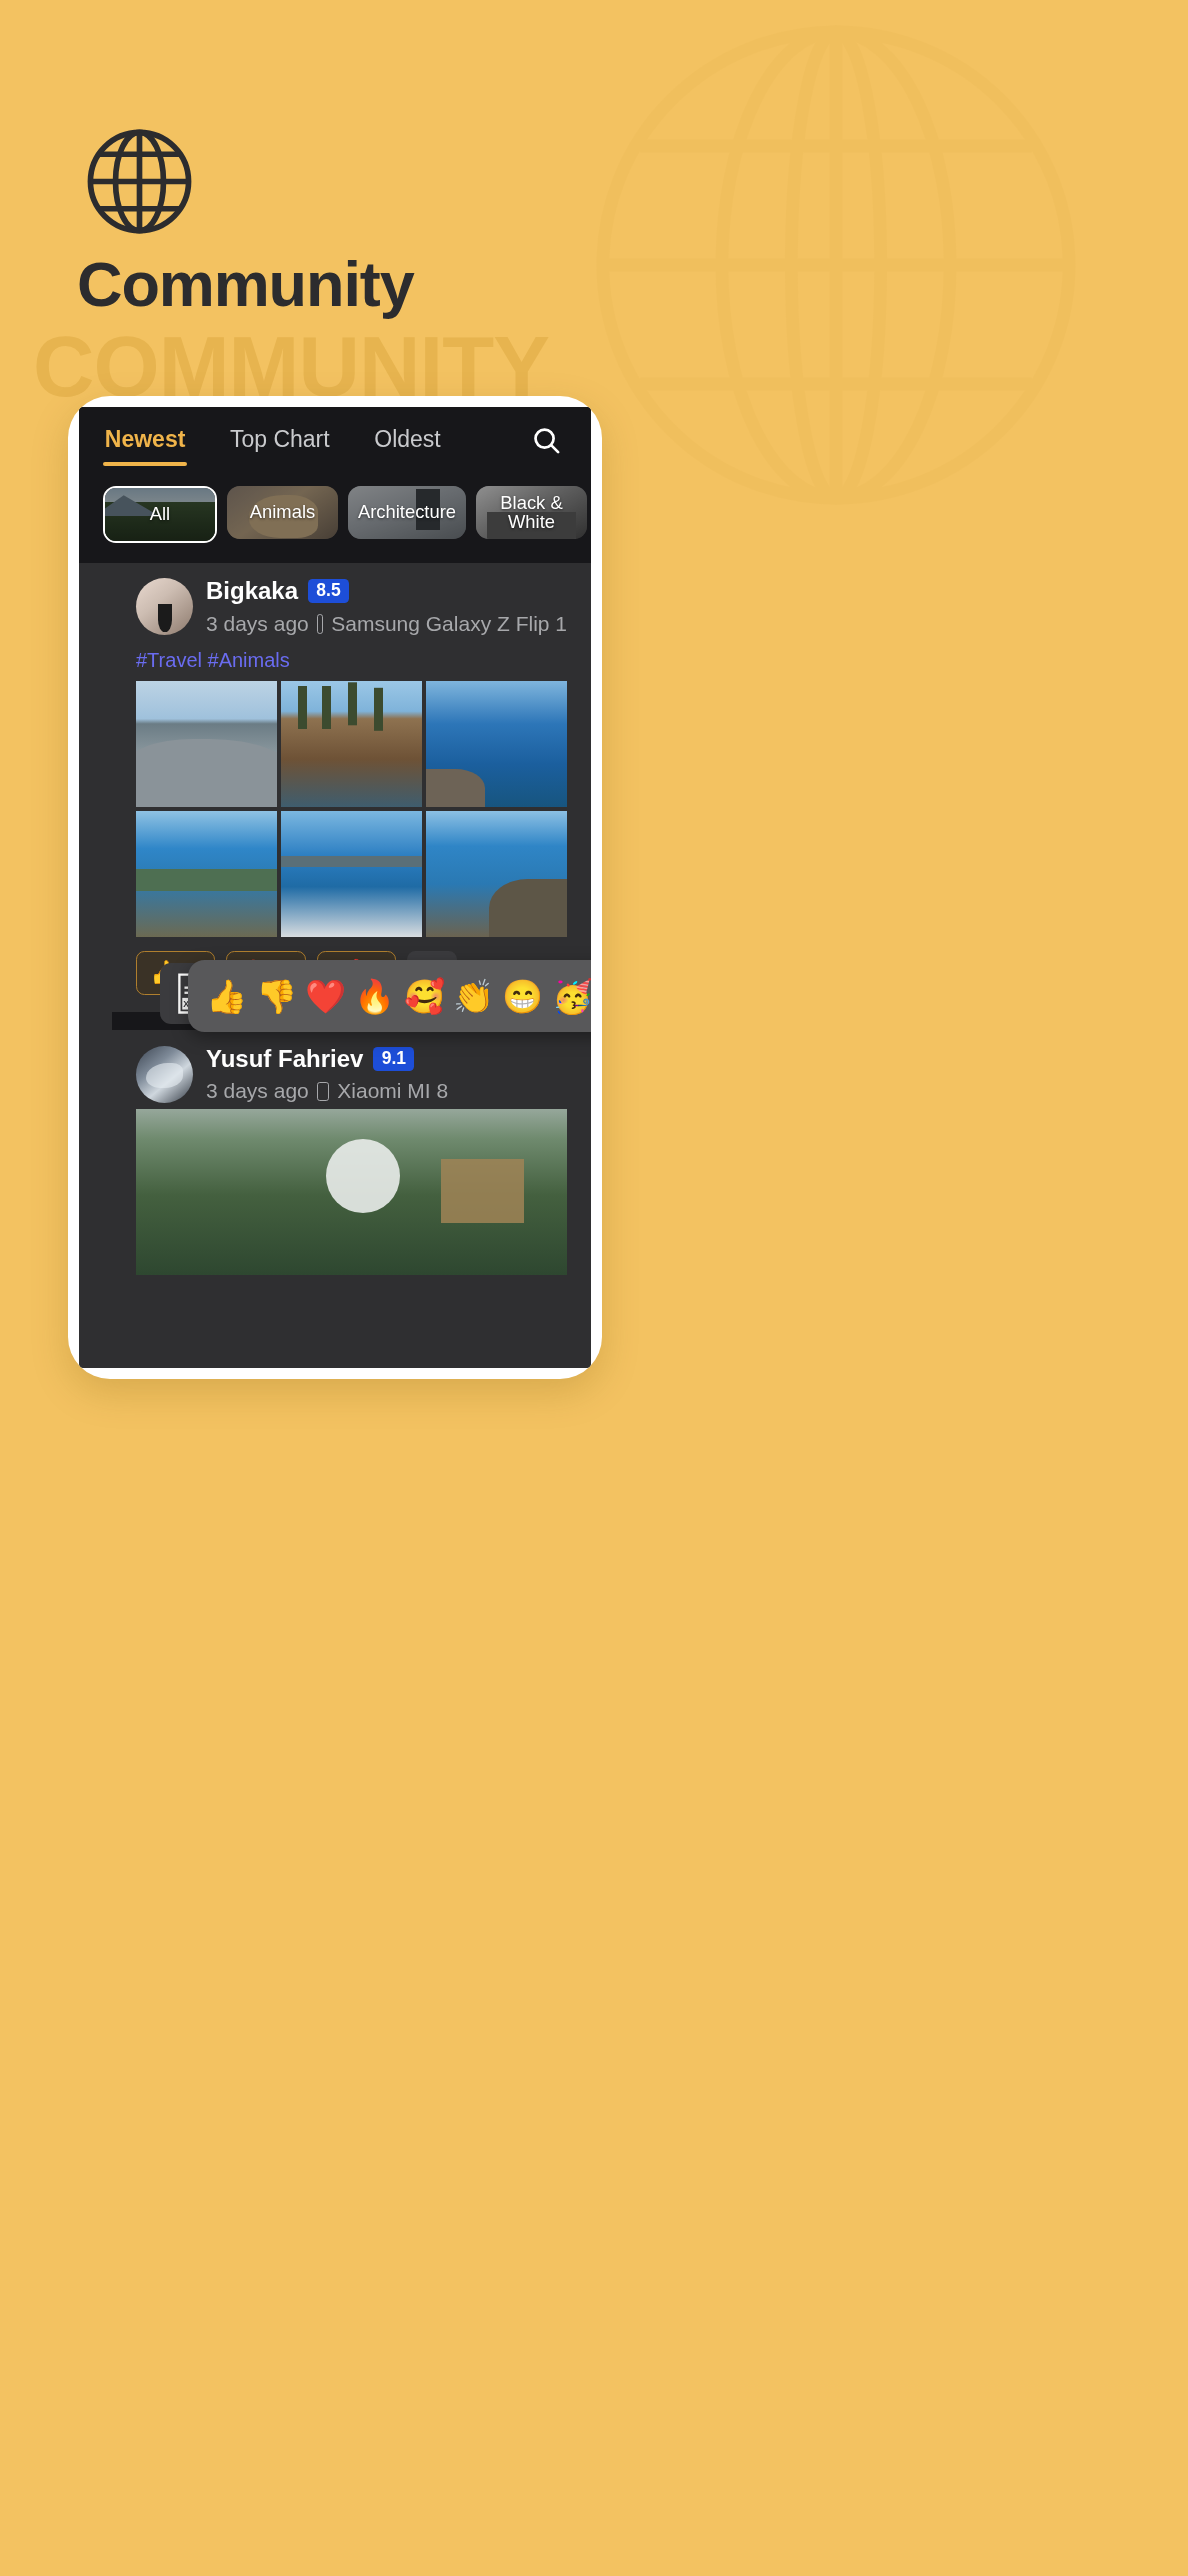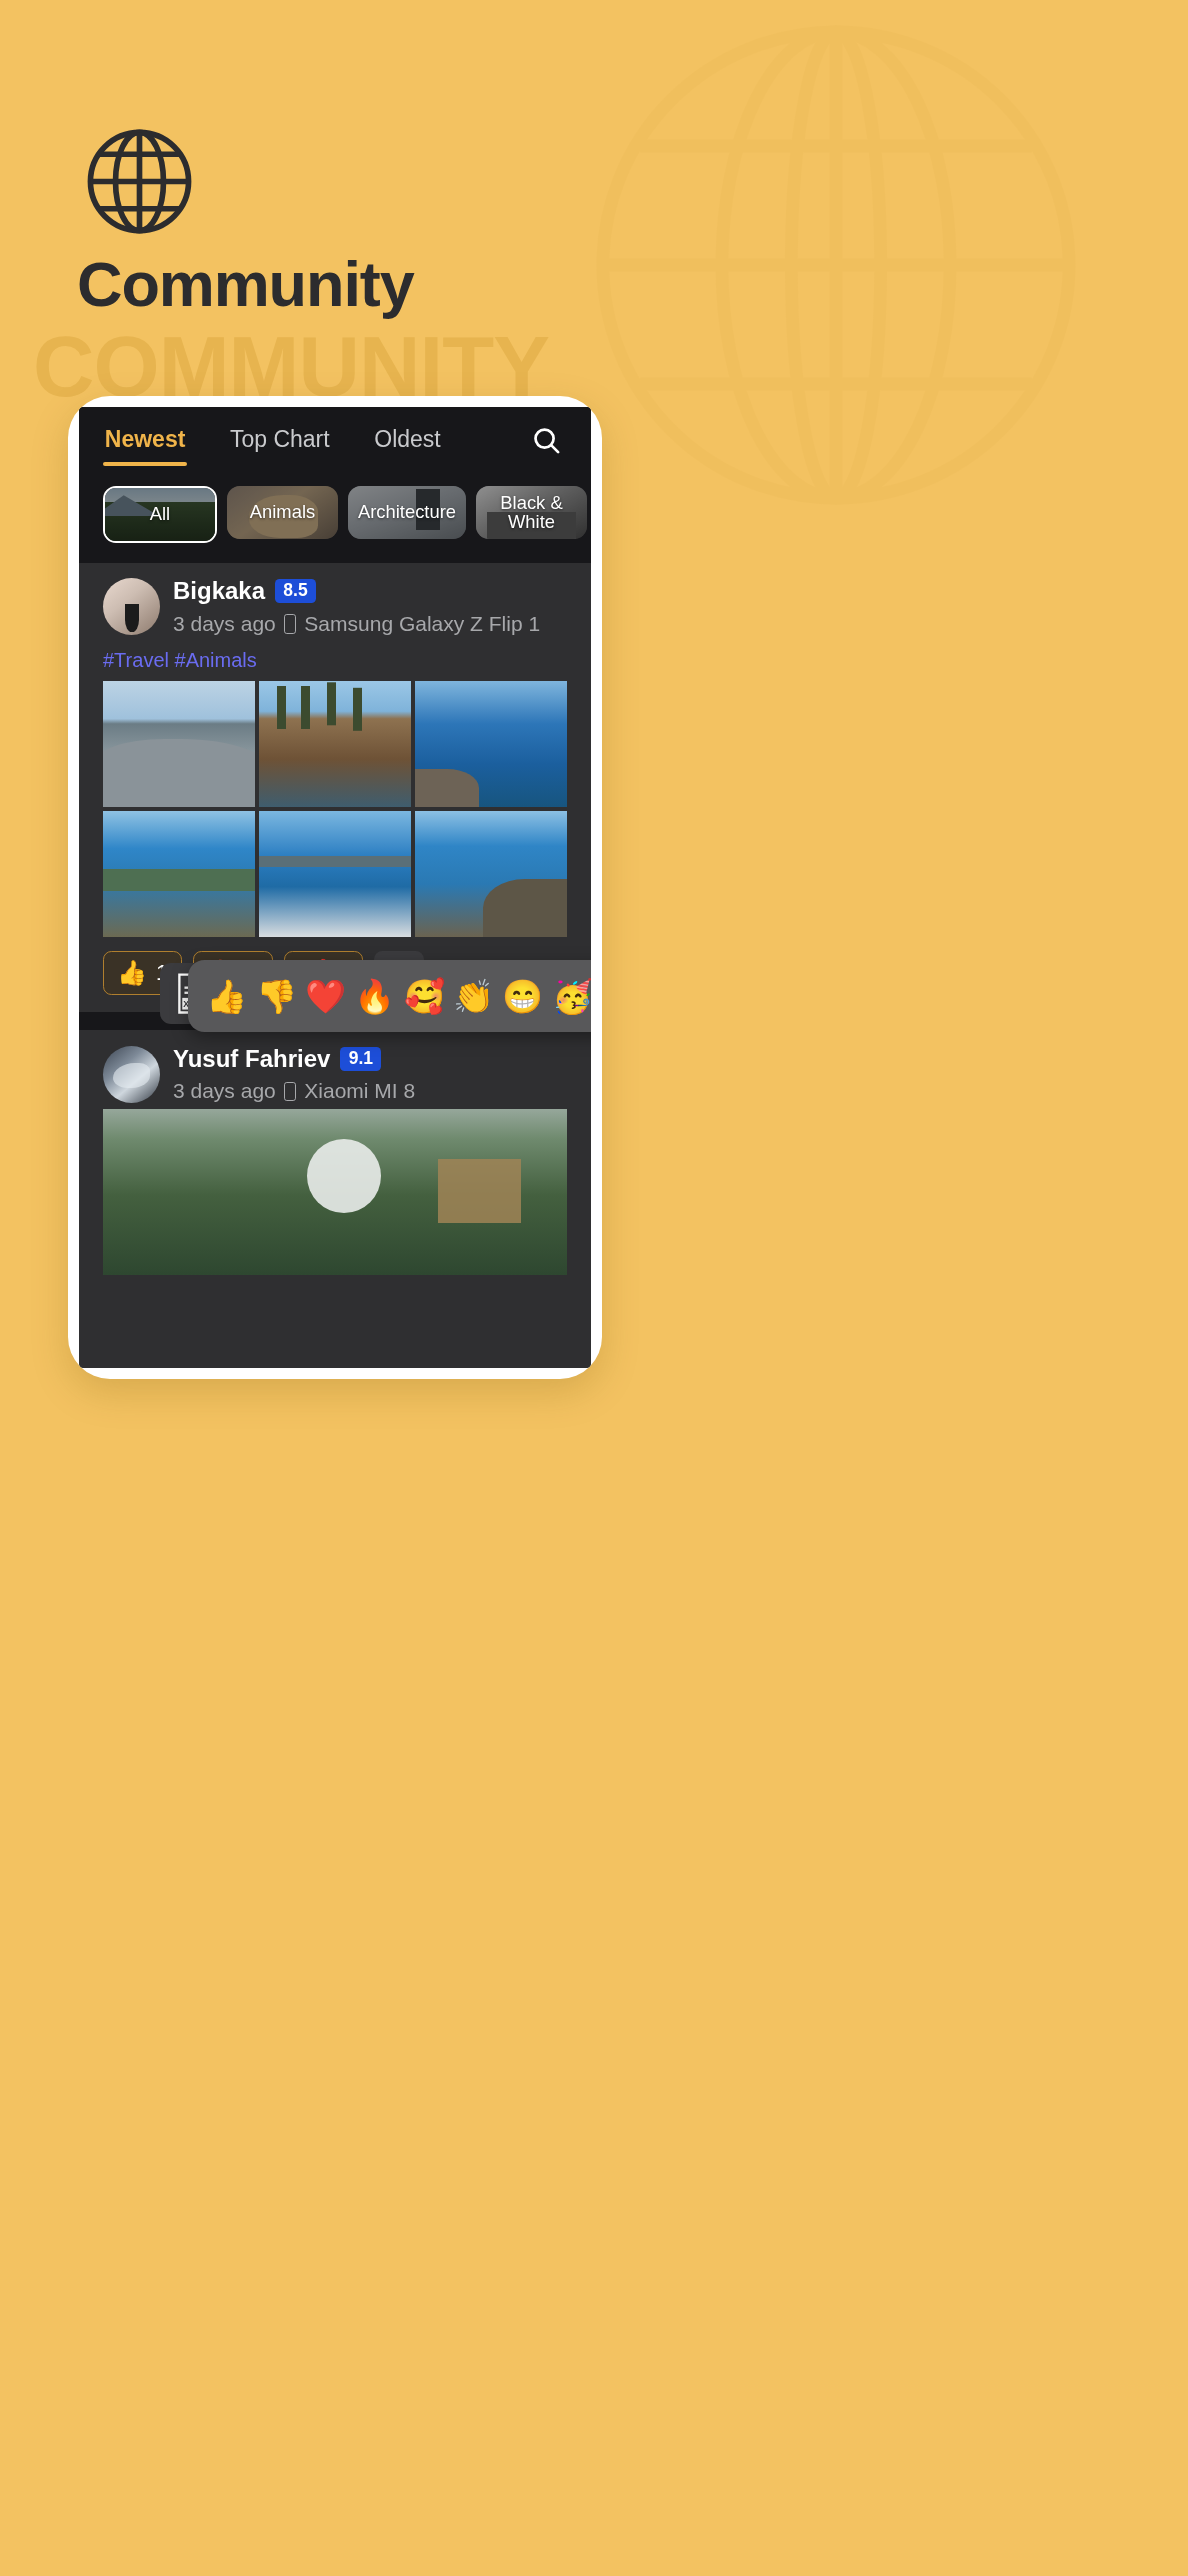--- a/index.html
+++ b/index.html
@@ -165,21 +165,21 @@
     content:""; position:absolute; left:58%; top:6%; width:20%; height:78%;
     background:#3b3f44;
   }
   .art-bw { background: linear-gradient(150deg,#dadada 0%,#8e8e8e 48%,#4a4a4a 100%); }
   .art-bw::after {
     content:""; position:absolute; left:10%; top:50%; width:80%; height:50%;
     background:#5c5c5c;
   }
 
   
-  .feed { background: #2f2f31; }
+  .feed { background: #2f2f31; margin-left: 33px; }
   .post { padding: 0 0 0 0; position: relative; }
 
   .post-header {
     display: flex;
     align-items: center;
     gap: 13px;
     padding: 14.7px 24px 5.5px 24px;
   }
   .avatar {
     width: 57px; height: 57px;

